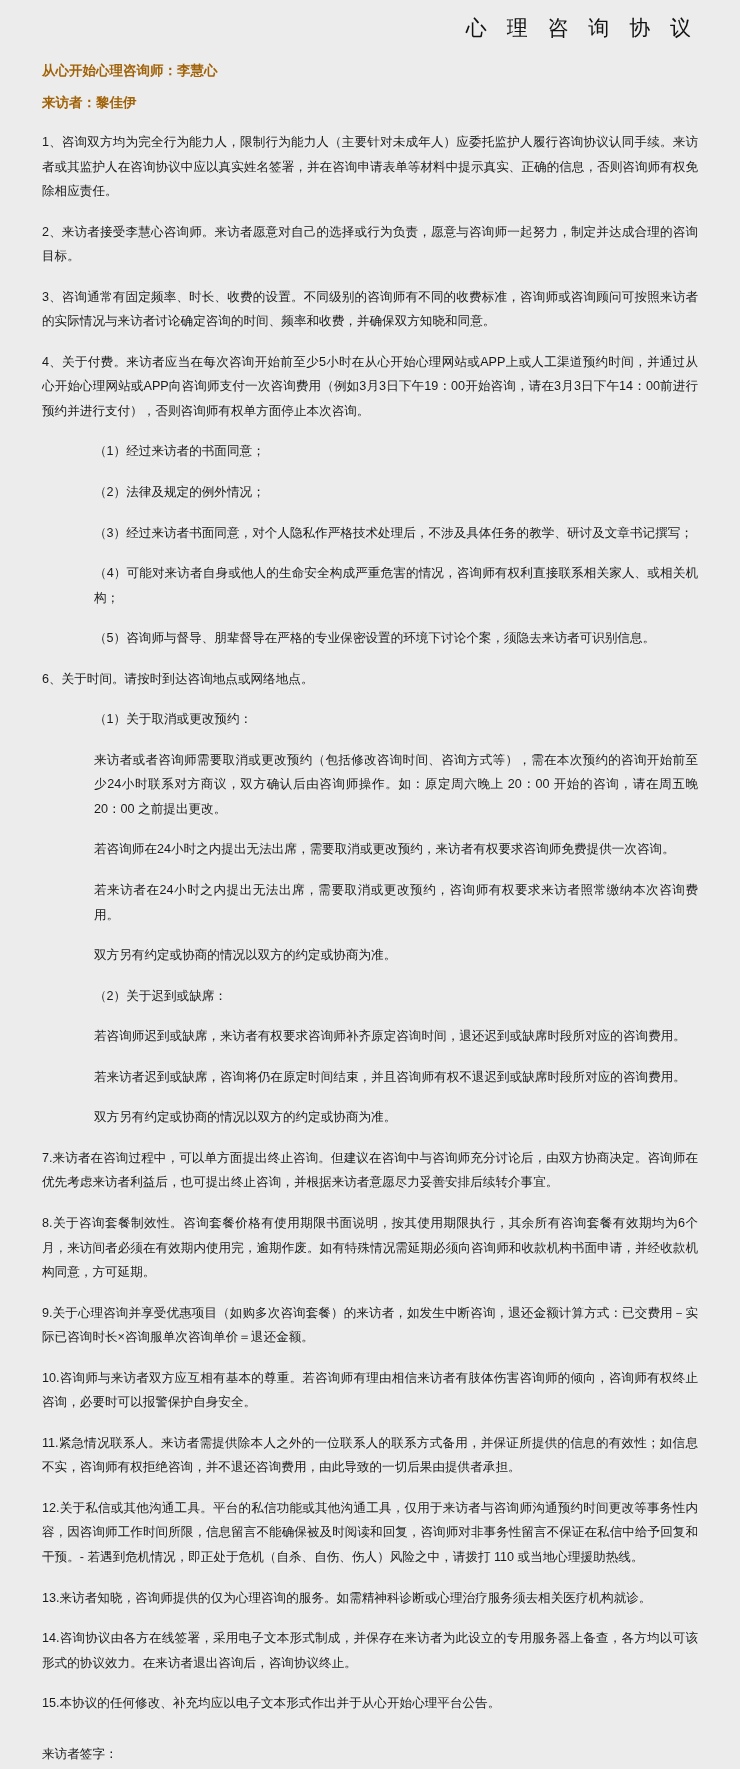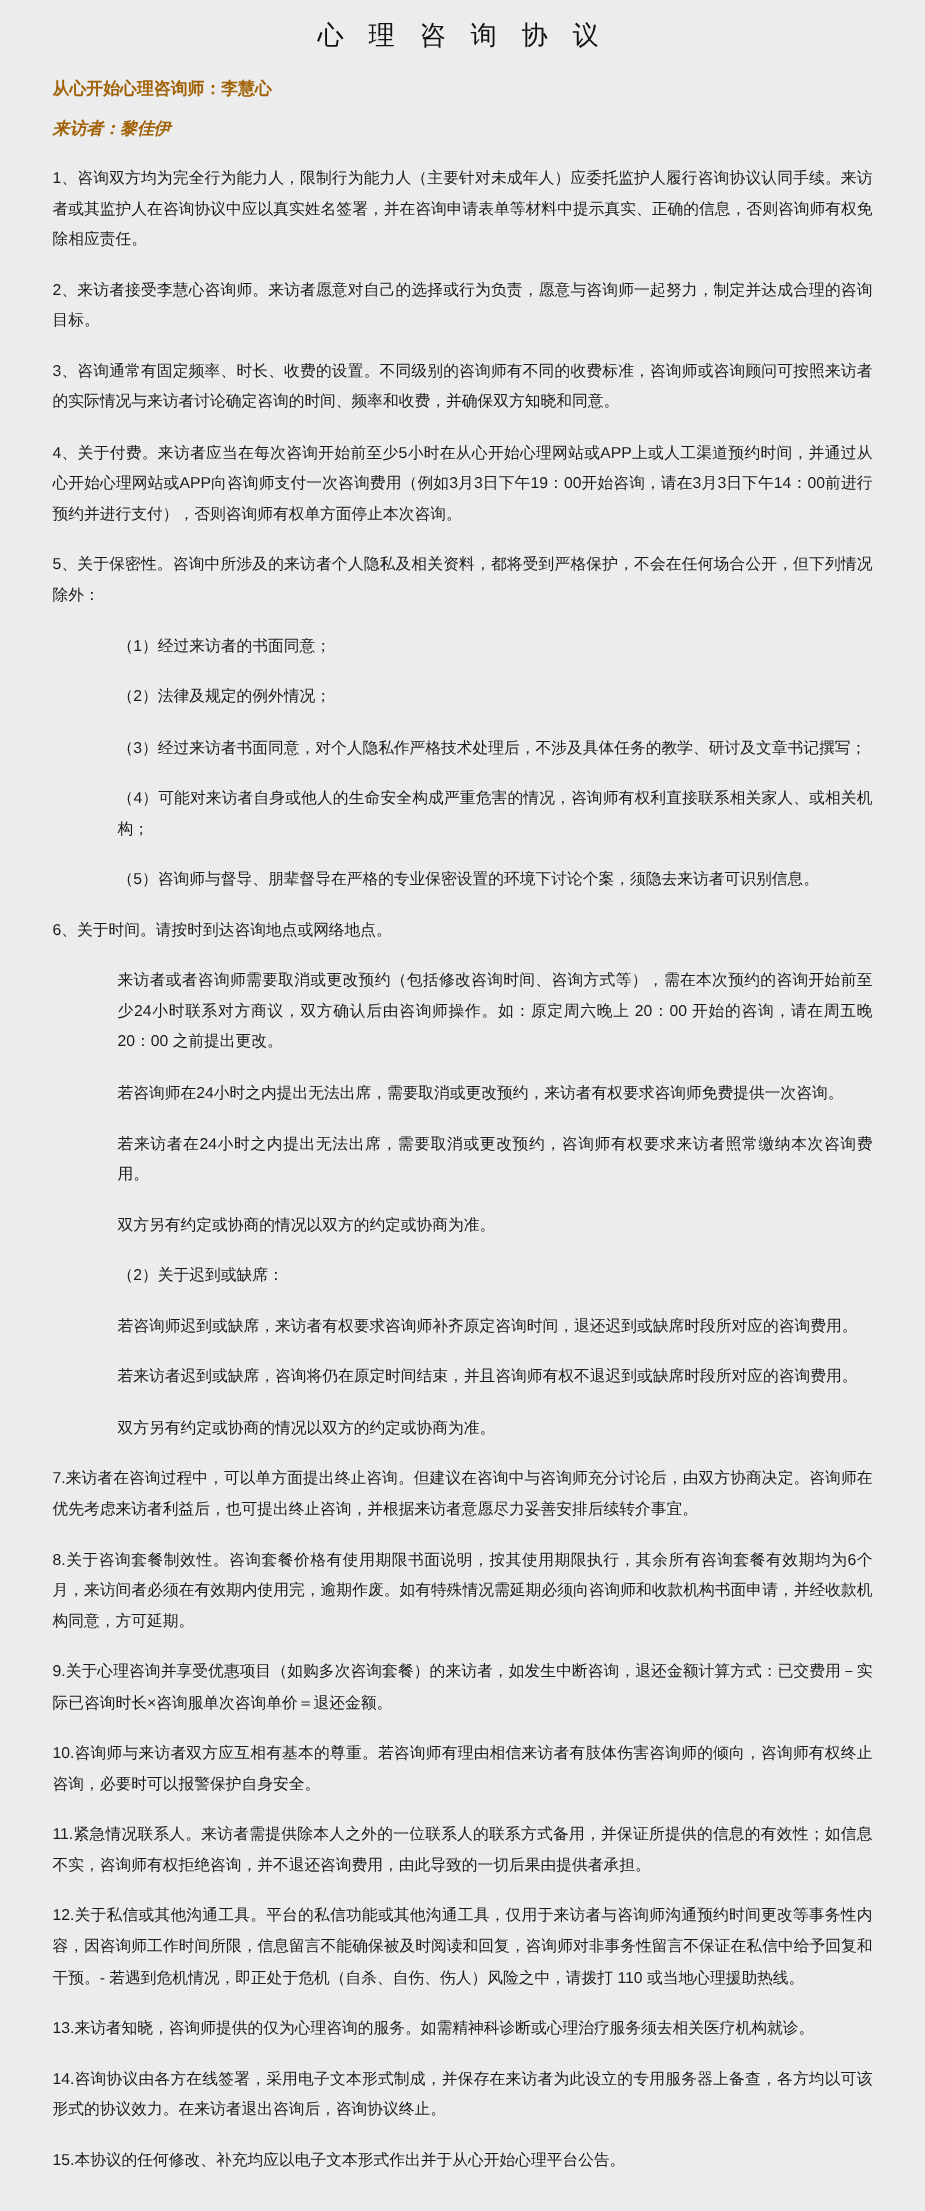--- a/index.html
+++ b/index.html
@@ -13,37 +13,36 @@
   }
   .page {
     width: 740px;
     min-height: 1769px;
     background: #ececec;
     box-sizing: border-box;
     padding: 0 42px;
     position: relative;
   }
   .doc-title {
-    text-align: center;
+    text-align: right;
     font-size: 21px;
     letter-spacing: 7px;
     font-weight: 500;
     padding-top: 14px;
     padding-bottom: 20px;
     color: #111;
   }
   .meta-line {
     font-size: 13.5px;
     font-weight: bold;
     margin: 0 0 14px 0;
     color: #a16207;
   }
   .meta-line.second {
     margin-bottom: 18px;
-    font-style: italic;
   }
   p.para {
     font-size: 12.6px;
     line-height: 1.95;
     margin: 16px 0 13px 0;
     text-align: justify;
     color: #1a1a1a;
   }
   p.para.indent-sub {
     padding-left: 52px;
@@ -76,27 +75,27 @@
   <div class="doc-title">心 理 咨 询 协 议</div>
 
   <div class="meta-line">从心开始心理咨询师：李慧心</div>
   <div class="meta-line second">来访者：黎佳伊</div>
 
   <div id="clauses">
       <p class="para">1、咨询双方均为完全行为能力人，限制行为能力人（主要针对未成年人）应委托监护人履行咨询协议认同手续。来访者或其监护人在咨询协议中应以真实姓名签署，并在咨询申请表单等材料中提示真实、正确的信息，否则咨询师有权免除相应责任。</p>
       <p class="para"><span>2、来访者接受</span><span class="bold">李慧心</span><span>咨询师。来访者愿意对自己的选择或行为负责，愿意与咨询师一起努力，制定并达成合理的咨询目标。</span></p>
       <p class="para">3、咨询通常有固定频率、时长、收费的设置。不同级别的咨询师有不同的收费标准，咨询师或咨询顾问可按照来访者的实际情况与来访者讨论确定咨询的时间、频率和收费，并确保双方知晓和同意。</p>
       <p class="para">4、关于付费。来访者应当在每次咨询开始前至少5小时在从心开始心理网站或APP上或人工渠道预约时间，并通过从心开始心理网站或APP向咨询师支付一次咨询费用（例如3月3日下午19：00开始咨询，请在3月3日下午14：00前进行预约并进行支付），否则咨询师有权单方面停止本次咨询。</p>
-      <p class="para">5、关于保密性。咨询中所涉及的来访者个人隐私及相关资料，都将受到严格保护，不会在任何场合公开，但下列情况除外：</p>
       <p class="para indent-sub">（1）经过来访者的书面同意；</p>
       <p class="para indent-sub">（2）法律及规定的例外情况；</p>
       <p class="para indent-sub">（3）经过来访者书面同意，对个人隐私作严格技术处理后，不涉及具体任务的教学、研讨及文章书记撰写；</p>
       <p class="para indent-sub">（4）可能对来访者自身或他人的生命安全构成严重危害的情况，咨询师有权利直接联系相关家人、或相关机构；</p>
       <p class="para indent-sub">（5）咨询师与督导、朋辈督导在严格的专业保密设置的环境下讨论个案，须隐去来访者可识别信息。</p>
       <p class="para">6、关于时间。请按时到达咨询地点或网络地点。</p>
+      <p class="para indent-sub">（1）关于取消或更改预约：</p>
       <p class="para indent-sub">来访者或者咨询师需要取消或更改预约（包括修改咨询时间、咨询方式等），需在本次预约的咨询开始前至少24小时联系对方商议，双方确认后由咨询师操作。如：原定周六晚上 20：00 开始的咨询，请在周五晚 20：00 之前提出更改。</p>
       <p class="para indent-sub">若咨询师在24小时之内提出无法出席，需要取消或更改预约，来访者有权要求咨询师免费提供一次咨询。</p>
       <p class="para indent-sub">若来访者在24小时之内提出无法出席，需要取消或更改预约，咨询师有权要求来访者照常缴纳本次咨询费用。</p>
       <p class="para indent-sub">双方另有约定或协商的情况以双方的约定或协商为准。</p>
       <p class="para indent-sub">（2）关于迟到或缺席：</p>
       <p class="para indent-sub">若咨询师迟到或缺席，来访者有权要求咨询师补齐原定咨询时间，退还迟到或缺席时段所对应的咨询费用。</p>
       <p class="para indent-sub">若来访者迟到或缺席，咨询将仍在原定时间结束，并且咨询师有权不退迟到或缺席时段所对应的咨询费用。</p>
       <p class="para indent-sub">双方另有约定或协商的情况以双方的约定或协商为准。</p>
       <p class="para">7.来访者在咨询过程中，可以单方面提出终止咨询。但建议在咨询中与咨询师充分讨论后，由双方协商决定。咨询师在优先考虑来访者利益后，也可提出终止咨询，并根据来访者意愿尽力妥善安排后续转介事宜。</p>
       <p class="para">8.关于咨询套餐制效性。咨询套餐价格有使用期限书面说明，按其使用期限执行，其余所有咨询套餐有效期均为6个月，来访间者必须在有效期内使用完，逾期作废。如有特殊情况需延期必须向咨询师和收款机构书面申请，并经收款机构同意，方可延期。</p>

